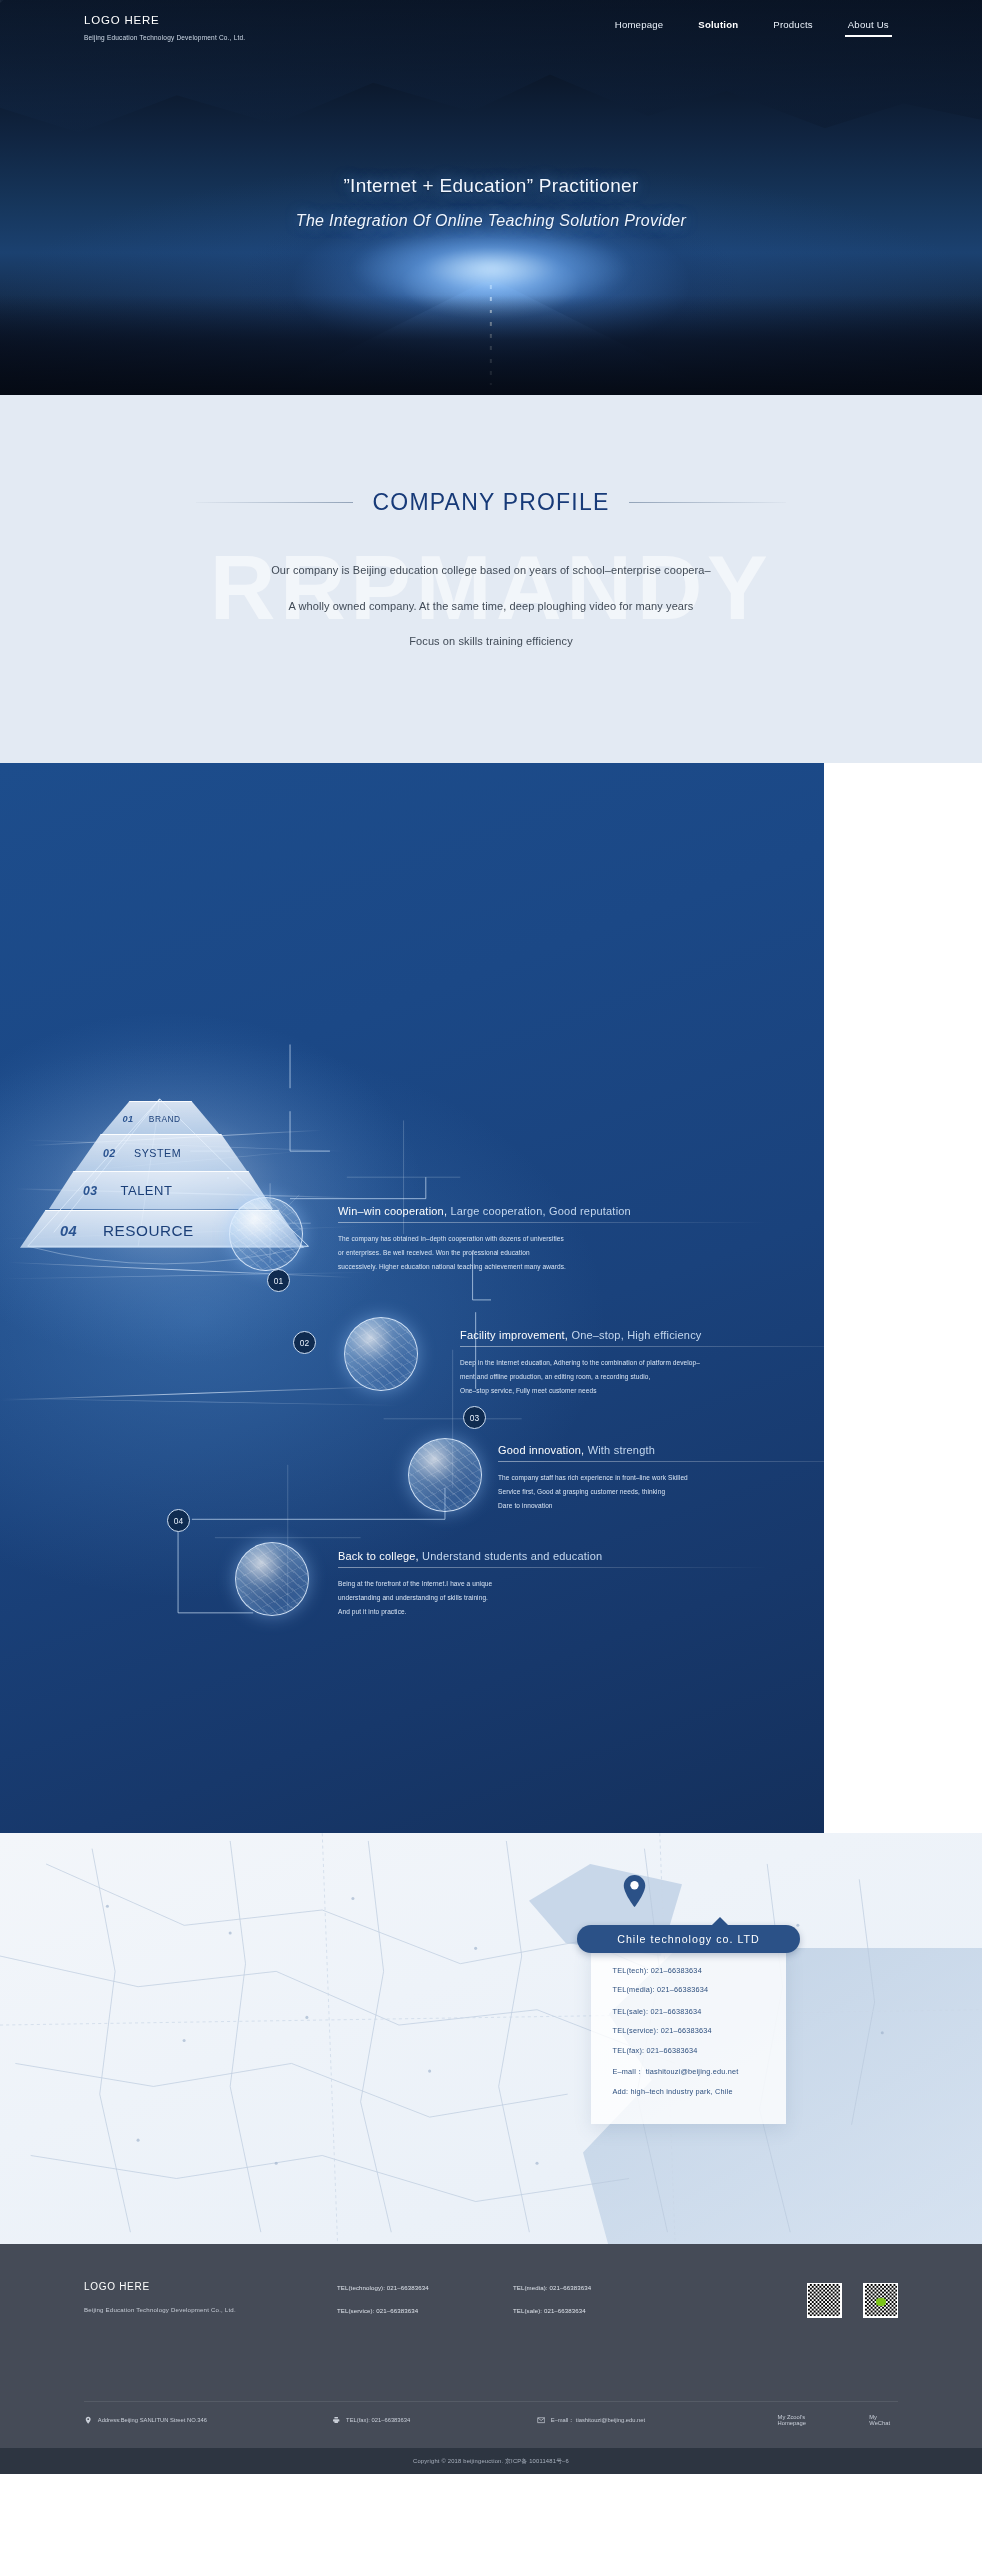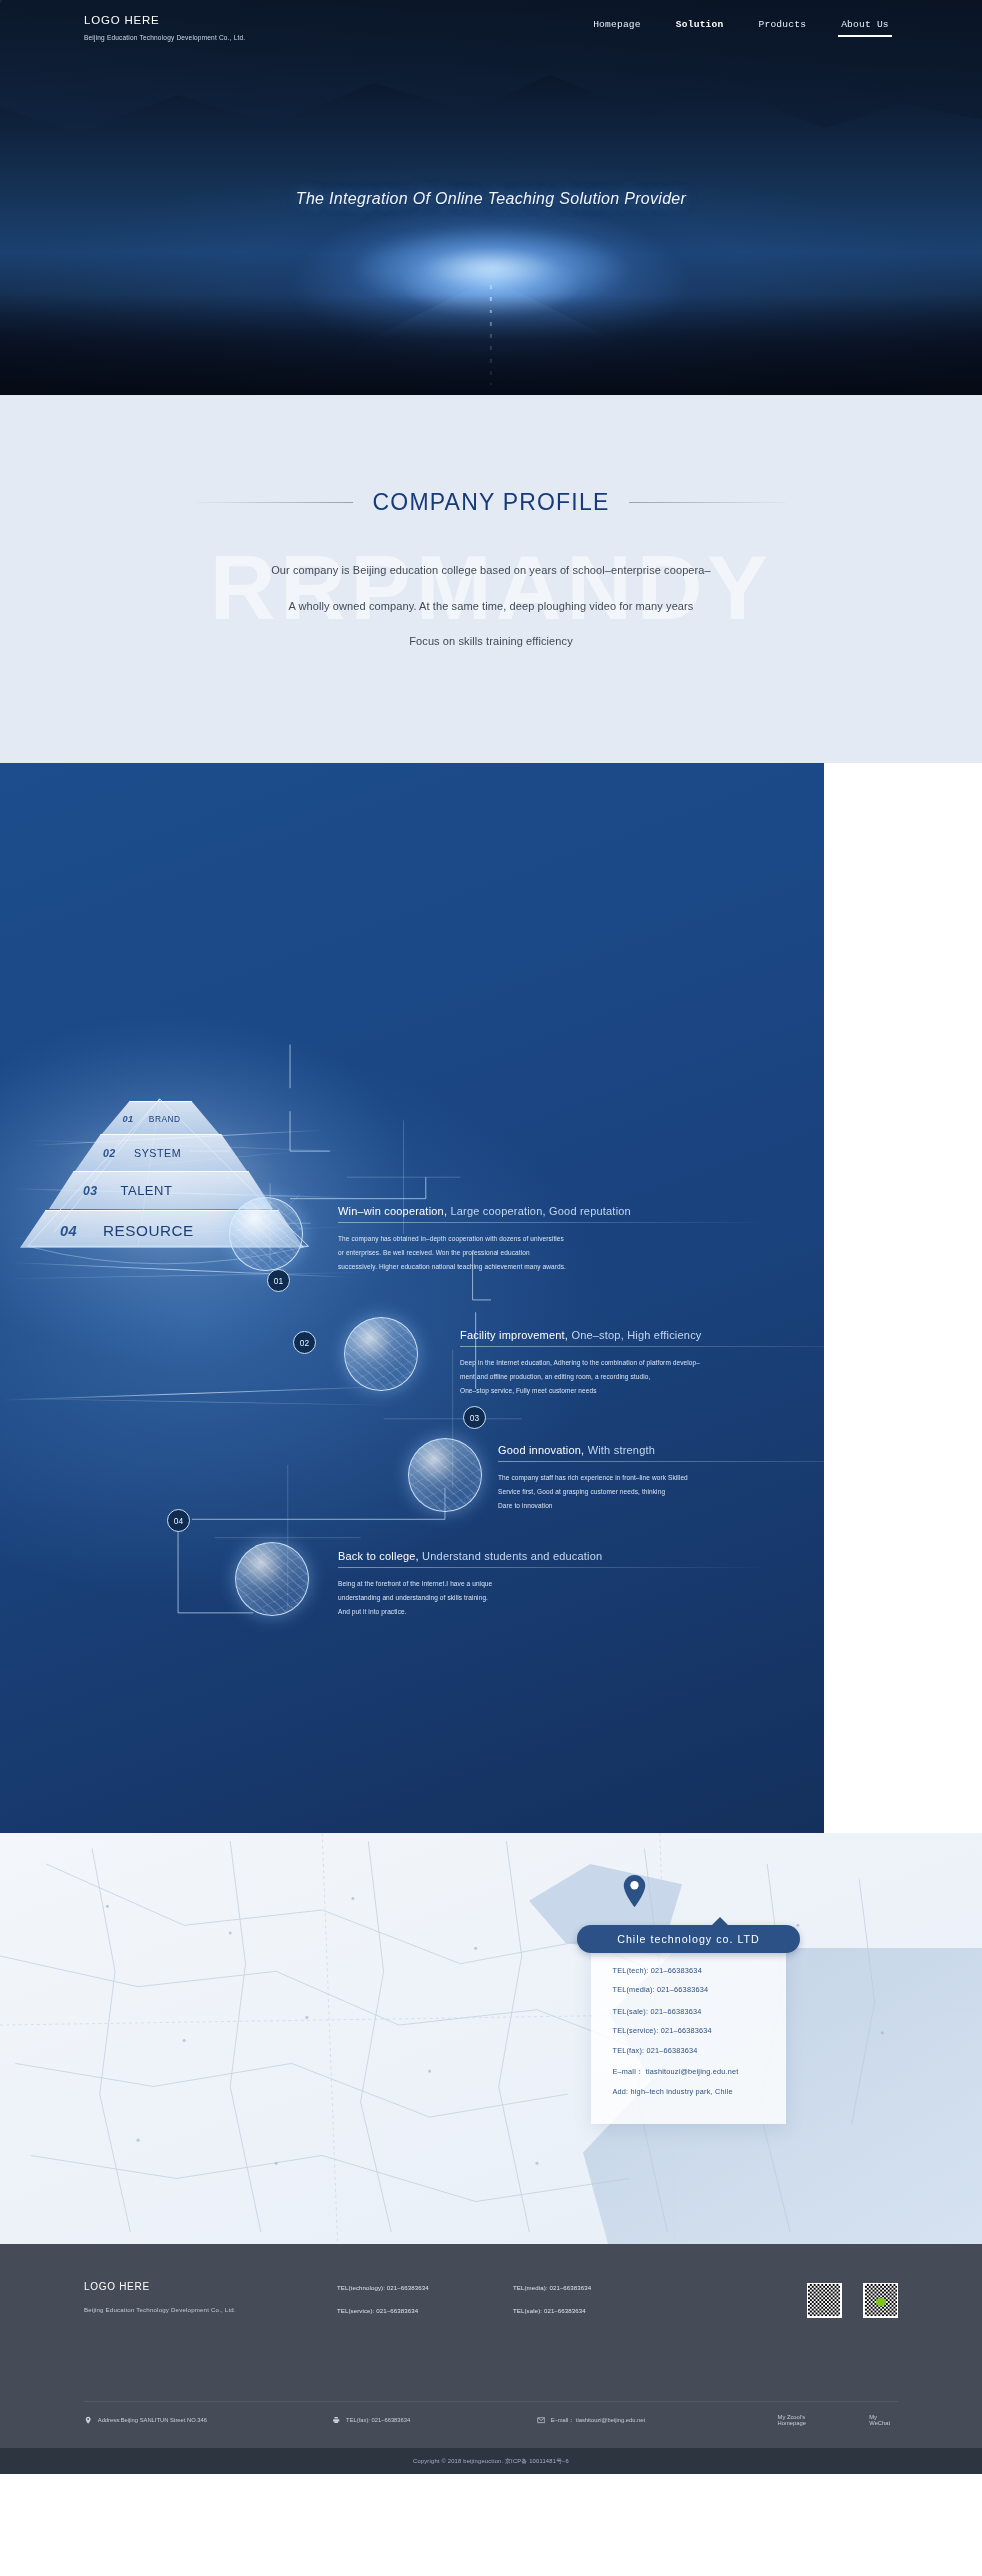--- a/index.html
+++ b/index.html
@@ -78,21 +78,20 @@
     color: #ffffff; line-height: 1.2;
   }
   .brand-sub {
     margin-top: 5.4px;
     font-size: 6.5px; color: #dbe6f3; letter-spacing: 0.2px; opacity: .92;
   }
   .nav {
     margin-left: auto;
     display: flex; align-items: center; gap: 35px;
     padding-right: 9.2px;
-    font-family: Liberation Mono, monospace;
   }
   .nav-item {
     position: relative;
     color: #eaf1fa; font-size: 9.6px; letter-spacing: 0.2px;
     text-decoration: none; padding-bottom: 7px; cursor: pointer;
     white-space: nowrap;
   }
   .nav-item.bold { font-weight: 700; color: #ffffff; }
   .nav-item.active::after {
     content: ""; position: absolute; left: -3.1px; right: -3.1px; bottom: 0;
@@ -302,20 +301,21 @@
     </div>
     <nav class="nav">
       <a class="nav-item">Homepage</a>
       <a class="nav-item bold">Solution</a>
       <a class="nav-item">Products</a>
       <a class="nav-item active">About Us</a>
     </nav>
   </div>
 
   <div class="hero-copy">
+    <div class="hero-line1">”Internet + Education” Practitioner</div>
     <div class="hero-line2">The Integration Of Online Teaching Solution Provider</div>
   </div>
 </section>
 
 <section class="profile">
   <div class="watermark">RRPMANDY</div>
   <div class="profile-head">
     <span class="rule"></span>
     <h2 class="profile-title">COMPANY PROFILE</h2>
     <span class="rule right"></span>

